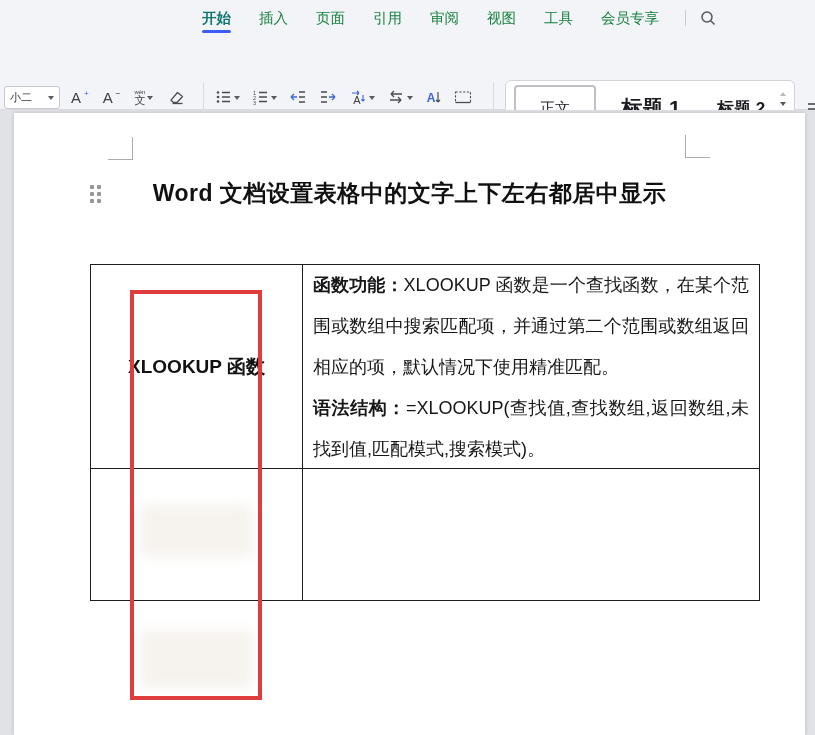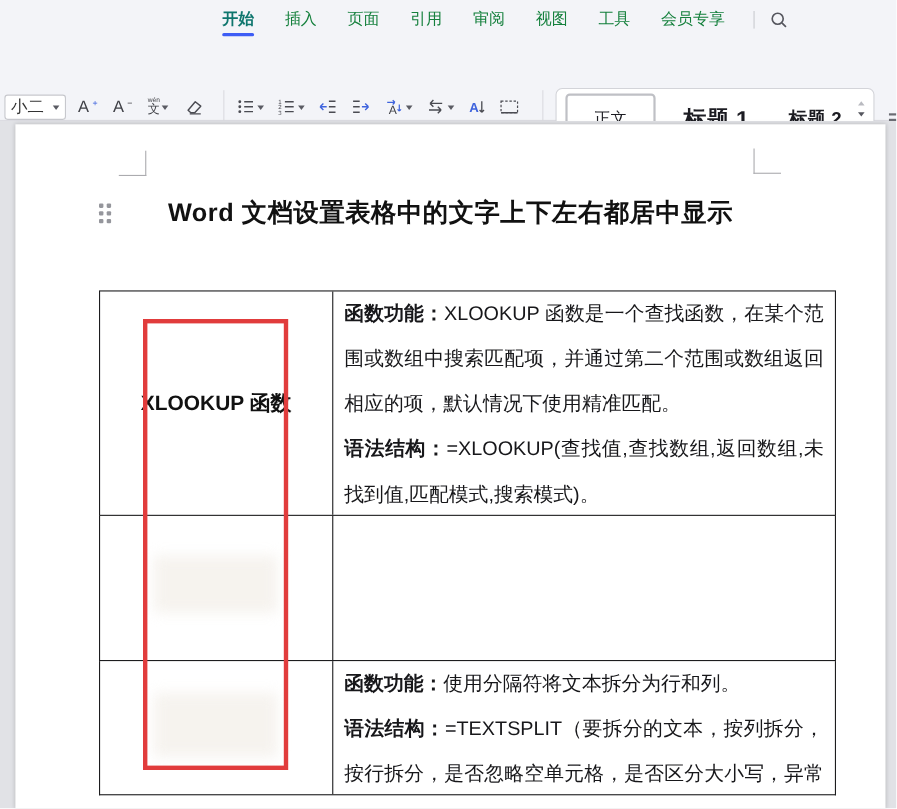--- a/index.html
+++ b/index.html
@@ -25,21 +25,21 @@
   .tbtn { display:inline-flex; align-items:center; justify-content:center;
           gap:2px; height:24px; padding:0 3px; border-radius:3px; cursor:pointer; }
   .tbtn.active { background:#e1e3e9; }
   .caret { width:0; height:0; border:3.2px solid transparent;
            border-top:4px solid #5a5b63; margin-top:4px; }
   .glyph { font-size:13px; color:#3f4046; line-height:1; }
   .vdiv { position:absolute; top:46px; width:1px; height:56px; background:#dadbe0; }
   .vdiv-s { width:1px; height:18px; background:#d4d5da; margin:0 4px; }
   .combo { display:flex; align-items:center; justify-content:space-between;
            width:56px; height:23px; background:#fff; border:1px solid #c7c8cd;
-           border-radius:3px; padding:0 5px; font-size:15px; color:#333; }
+           border-radius:3px; padding:0 5px; font-size:11px; color:#333; }
   .corner-arrow { position:absolute; width:11px; height:11px; }
   .sup { font-size:8px; margin-left:1px; transform:translateY(-4px); }
   .a-stack { display:flex; flex-direction:column; align-items:center; line-height:1; }
   .a-stack .tiny { font-size:6px; color:#3f4046; }
   .shade-a { background:#d6d7db; padding:1px 4px; border-radius:2px; font-size:13px; color:#3f4046; }
 
   
   .gallery { position:absolute; left:505px; top:44px; width:290px; height:56px;
              background:#fff; border:1px solid #d3d4d9; border-radius:6px; }
   .gal-item { position:absolute; display:flex; align-items:center; justify-content:center;
@@ -339,27 +339,20 @@
           <div class="tright">
             <p><b>函数功能：</b><span>XLOOKUP 函数是一个查找函数，在某个范围或数组中搜索匹配项，并通过第二个范围或数组返回相应的项，默认情况下使用精准匹配。</span></p>
             <p><b>语法结构：</b><span>=XLOOKUP(查找值,查找数组,返回数组,未找到值,匹配模式,搜索模式)。</span></p>
           </div>
         </div>
 
         <div class="trow r2">
           <div class="tleft"></div>
         </div>
 
-        <div class="trow r3">
-          <div class="tleft"></div>
-          <div class="tright">
-            <p><b>函数功能：</b><span>使用分隔符将文本拆分为行和列。</span></p>
-            <p><b>语法结构：</b><span>=TEXTSPLIT（要拆分的文本，按列拆分，按行拆分，是否忽略空单元格，是否区分大小写，异常返回值）</span></p>
-          </div>
-        </div>
       </div>
 
       <div class="smudge smudge-2"></div>
       <div class="smudge smudge-3"></div>
       <div class="annot-rect"></div>
 
     </div>
   </div>
 </div>
 

